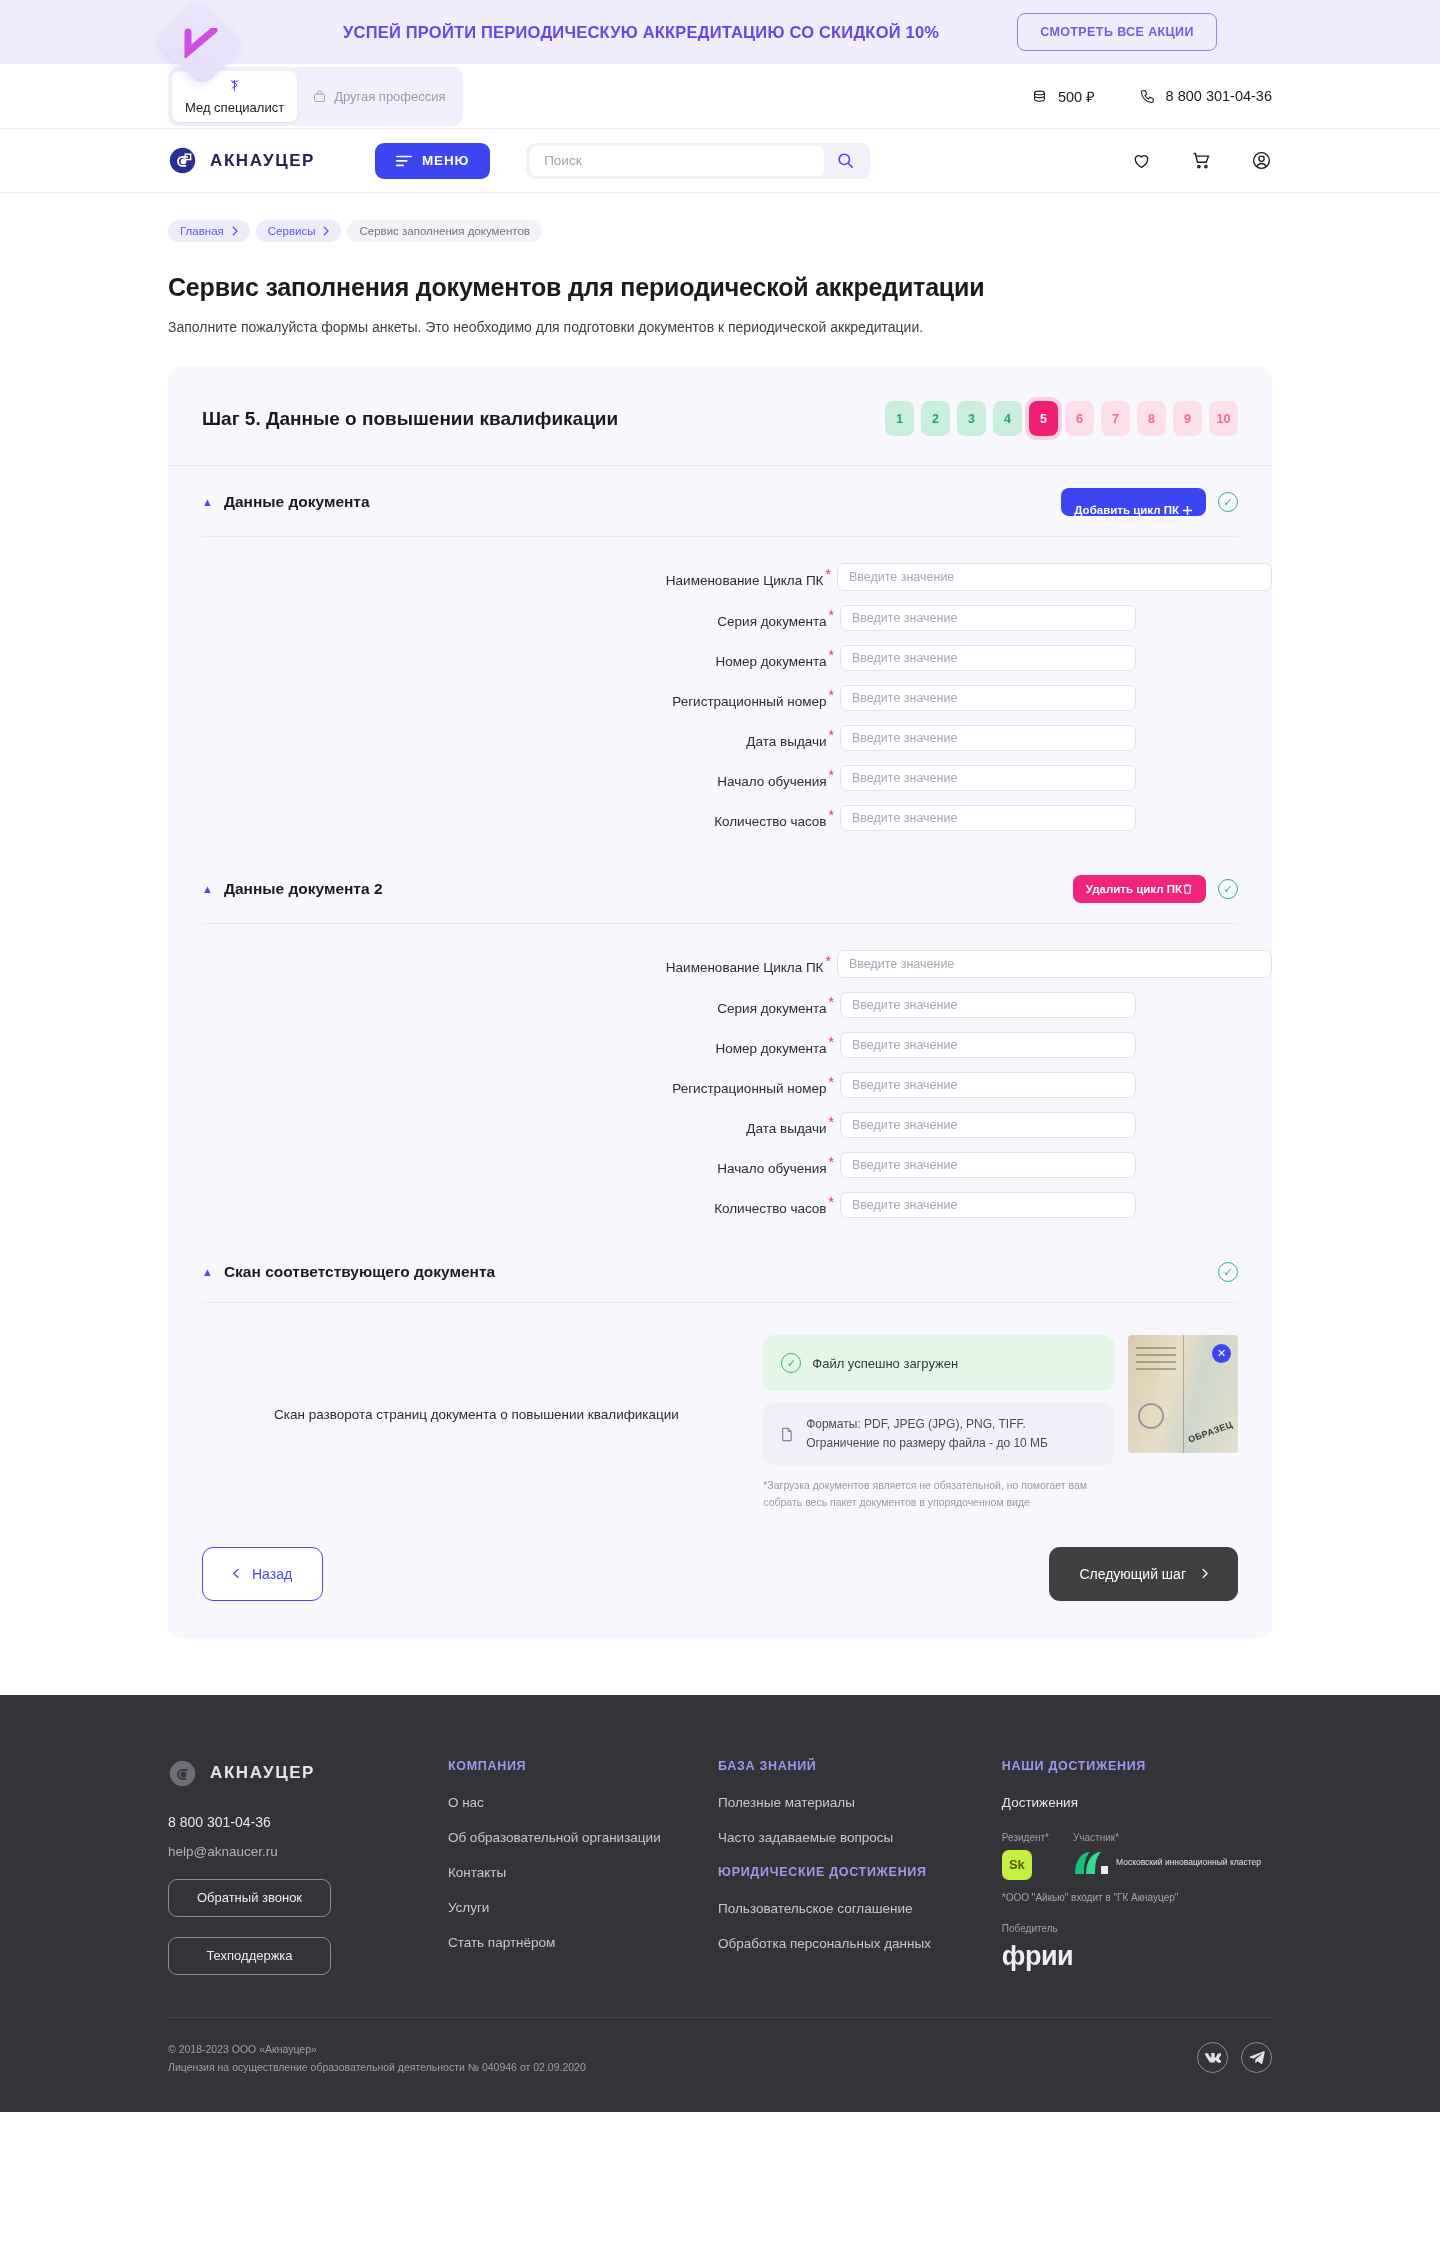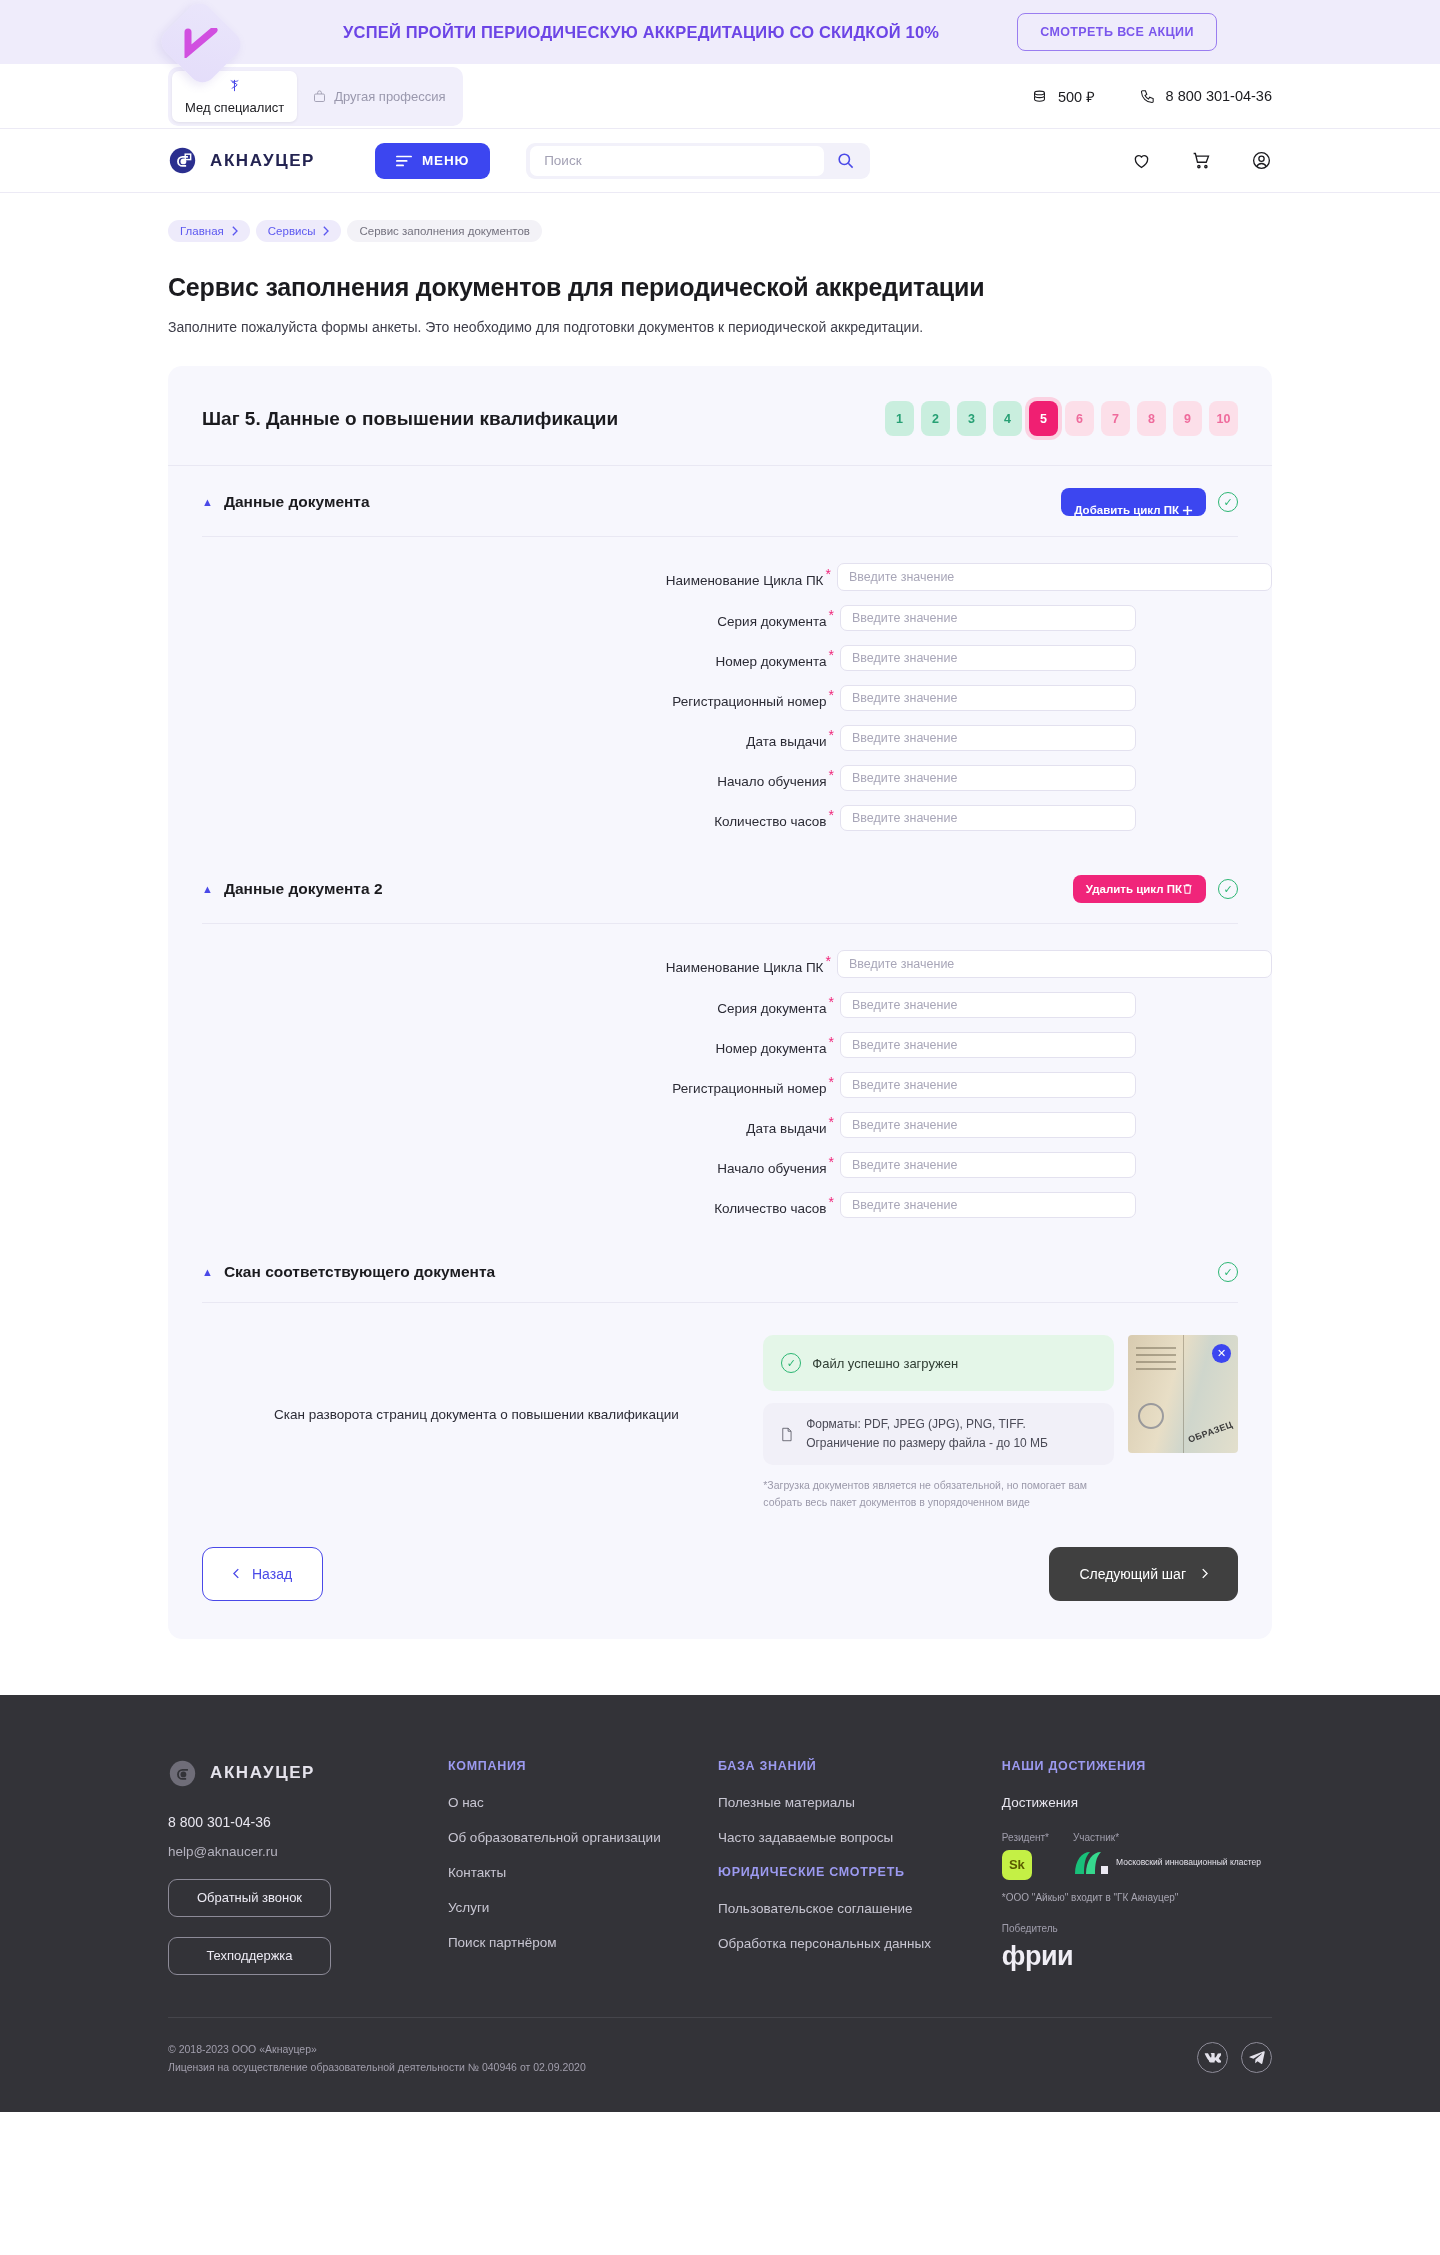--- a/index.html
+++ b/index.html
@@ -643,28 +643,28 @@
       <button class="fbtn">Обратный звонок</button>
       <button class="fbtn">Техподдержка</button>
     </div>
 
     <div class="fcol">
       <div class="fhead">КОМПАНИЯ</div>
       <div class="flink">О нас</div>
       <div class="flink">Об образовательной организации</div>
       <div class="flink">Контакты</div>
       <div class="flink">Услуги</div>
-      <div class="flink">Поиск партнёром</div>
+      <div class="flink">Стать партнёром</div>
     </div>
 
     <div class="fcol wide">
       <div class="fhead">БАЗА ЗНАНИЙ</div>
       <div class="flink">Полезные материалы</div>
       <div class="flink">Часто задаваемые вопросы</div>
-      <div class="fhead fsub">ЮРИДИЧЕСКИЕ СМОТРЕТЬ</div>
+      <div class="fhead fsub">ЮРИДИЧЕСКИЕ ДОСТИЖЕНИЯ</div>
       <div class="flink">Пользовательское соглашение</div>
       <div class="flink">Обработка персональных данных</div>
     </div>
 
     <div class="fcol">
       <div class="fhead">НАШИ ДОСТИЖЕНИЯ</div>
       <div class="ach-name">Достижения</div>
       <div class="ach-row">
         <div>
           <div class="ach-cap">Резидент*</div>

